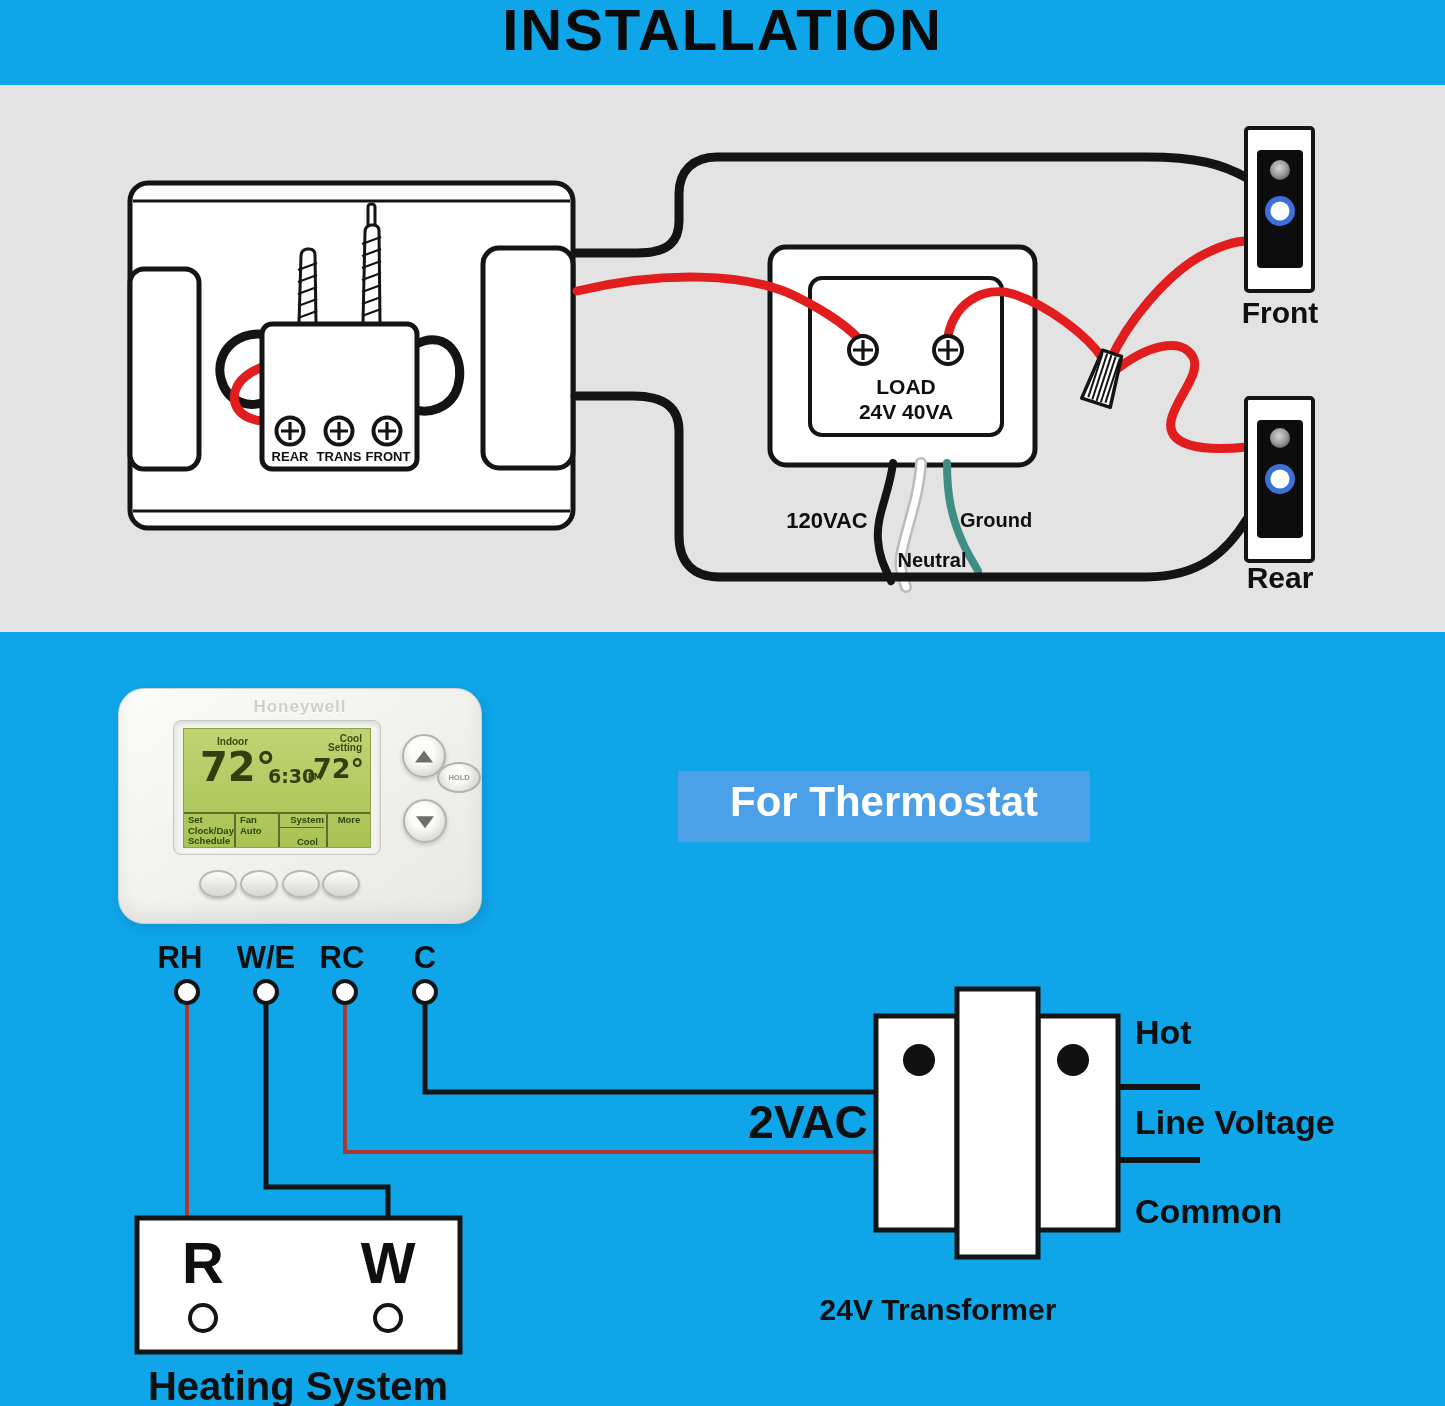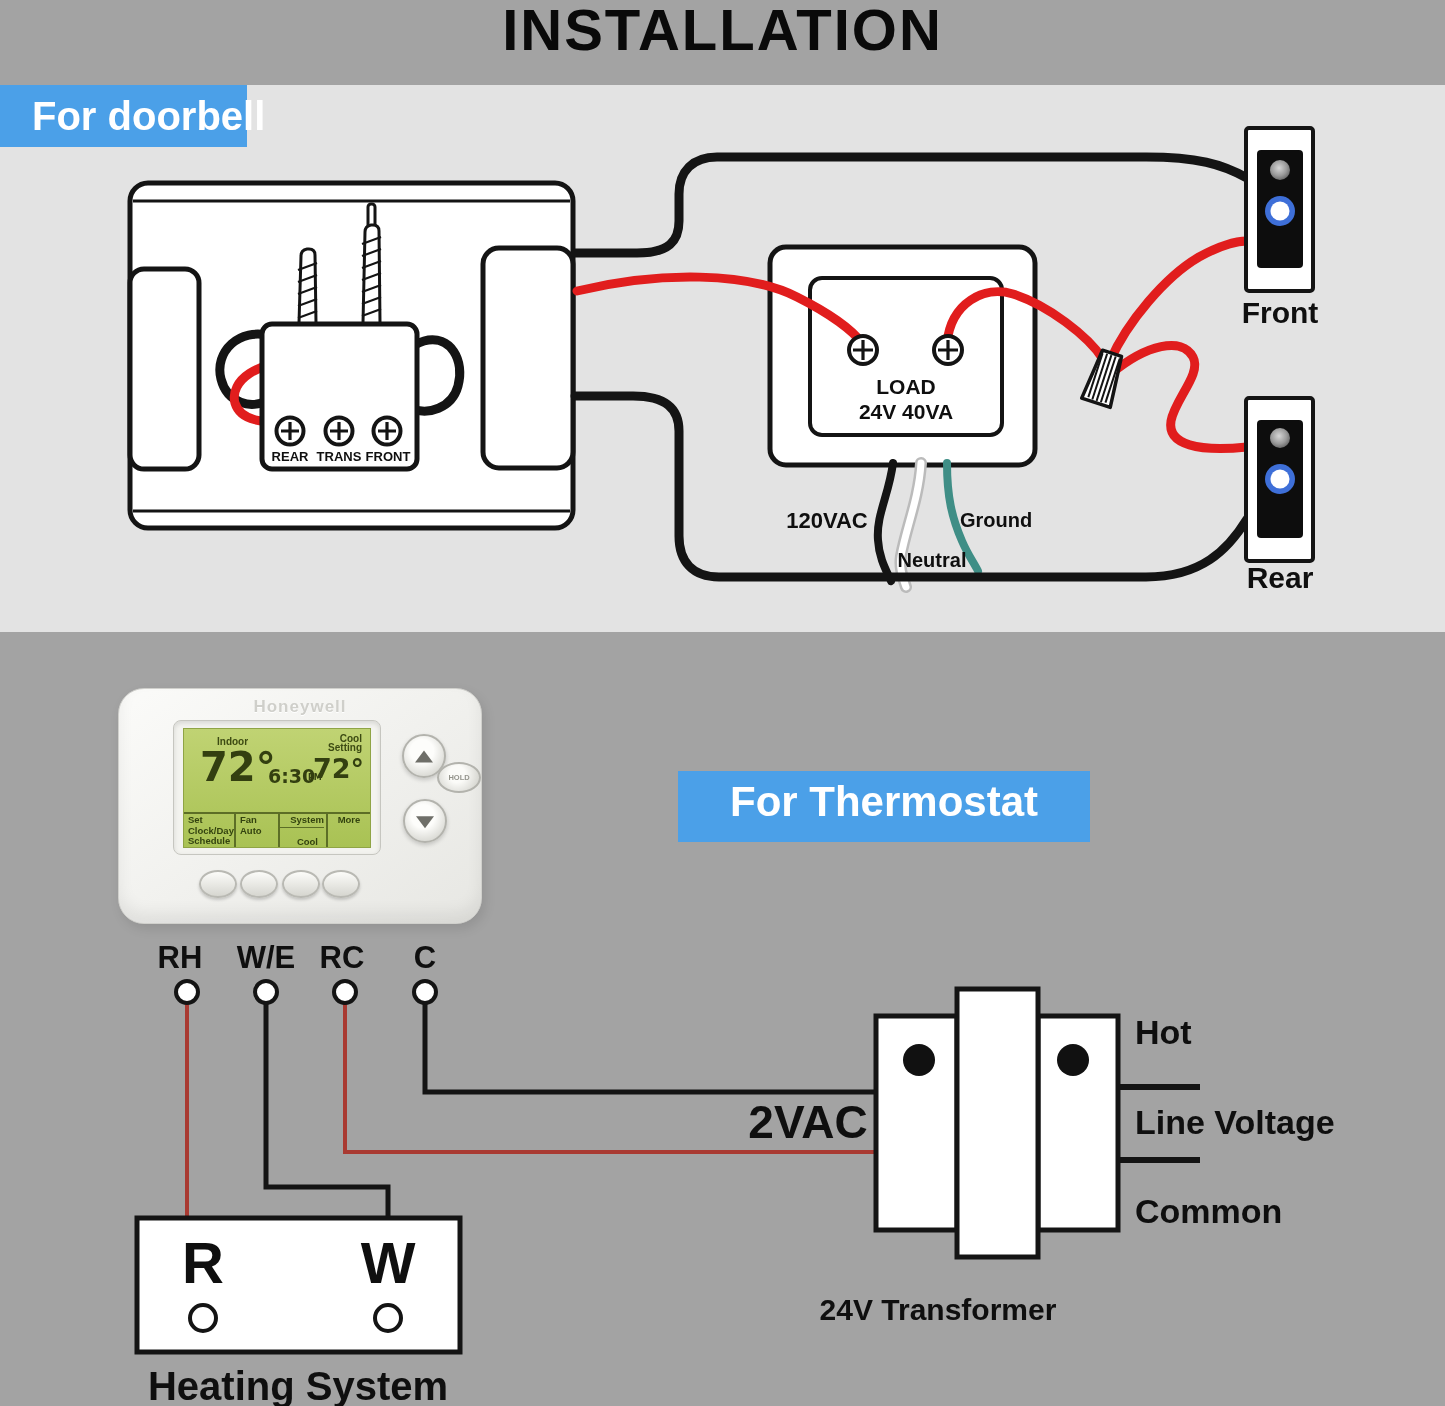--- a/index.html
+++ b/index.html
@@ -1,16 +1,16 @@
 <!DOCTYPE html>
 <html><head>
 <meta charset="utf-8">
 <style>
   html,body{margin:0;padding:0;background:#ffffff;}
-  .page{position:relative;width:1445px;height:1406px;background:#a3a3a3;overflow:hidden;
+  .page{position:relative;width:1445px;height:1406px;background:#0ea5e9;overflow:hidden;
         font-family:"Liberation Sans",sans-serif;}
   .gray-band{position:absolute;left:0;top:85px;width:1445px;height:547px;background:#e3e3e3;}
   .wires{position:absolute;left:0;top:0;}
   .lbl{position:absolute;font-weight:bold;color:#0f0f0f;white-space:nowrap;
        transform:translate(-50%,-50%);line-height:1.05;text-align:right;}
   .lbl-left{position:absolute;font-weight:bold;color:#0f0f0f;white-space:nowrap;
        transform:translateY(-50%);}
   .tag{position:absolute;background:#4ba0e8;color:#ffffff;font-weight:bold;white-space:nowrap;}
   .title{position:absolute;left:0;top:-4px;width:1445px;text-align:center;font-weight:bold;
          font-size:58px;letter-spacing:2px;color:#0a0a0a;}
@@ -45,21 +45,20 @@
 </style>
 </head>
 <body>
 
 <div class="page">
 
   <div class="gray-band"></div>
 
   <div class="title">INSTALLATION</div>
 
-  <div class="tag" style="left:0;top:85px;width:247px;height:62px;font-size:40px;line-height:62px;padding-left:32px;box-sizing:border-box;">For doorbell</div>
 
   <svg class="wires" width="1445" height="1406" viewBox="0 0 1445 1406">
     <defs>
       <radialGradient id="camGrad" cx="45%" cy="40%" r="65%">
         <stop offset="0%" stop-color="#d6d6d6"></stop>
         <stop offset="60%" stop-color="#9a9a9a"></stop>
         <stop offset="100%" stop-color="#5f5f5f"></stop>
       </radialGradient>
     </defs>
 

